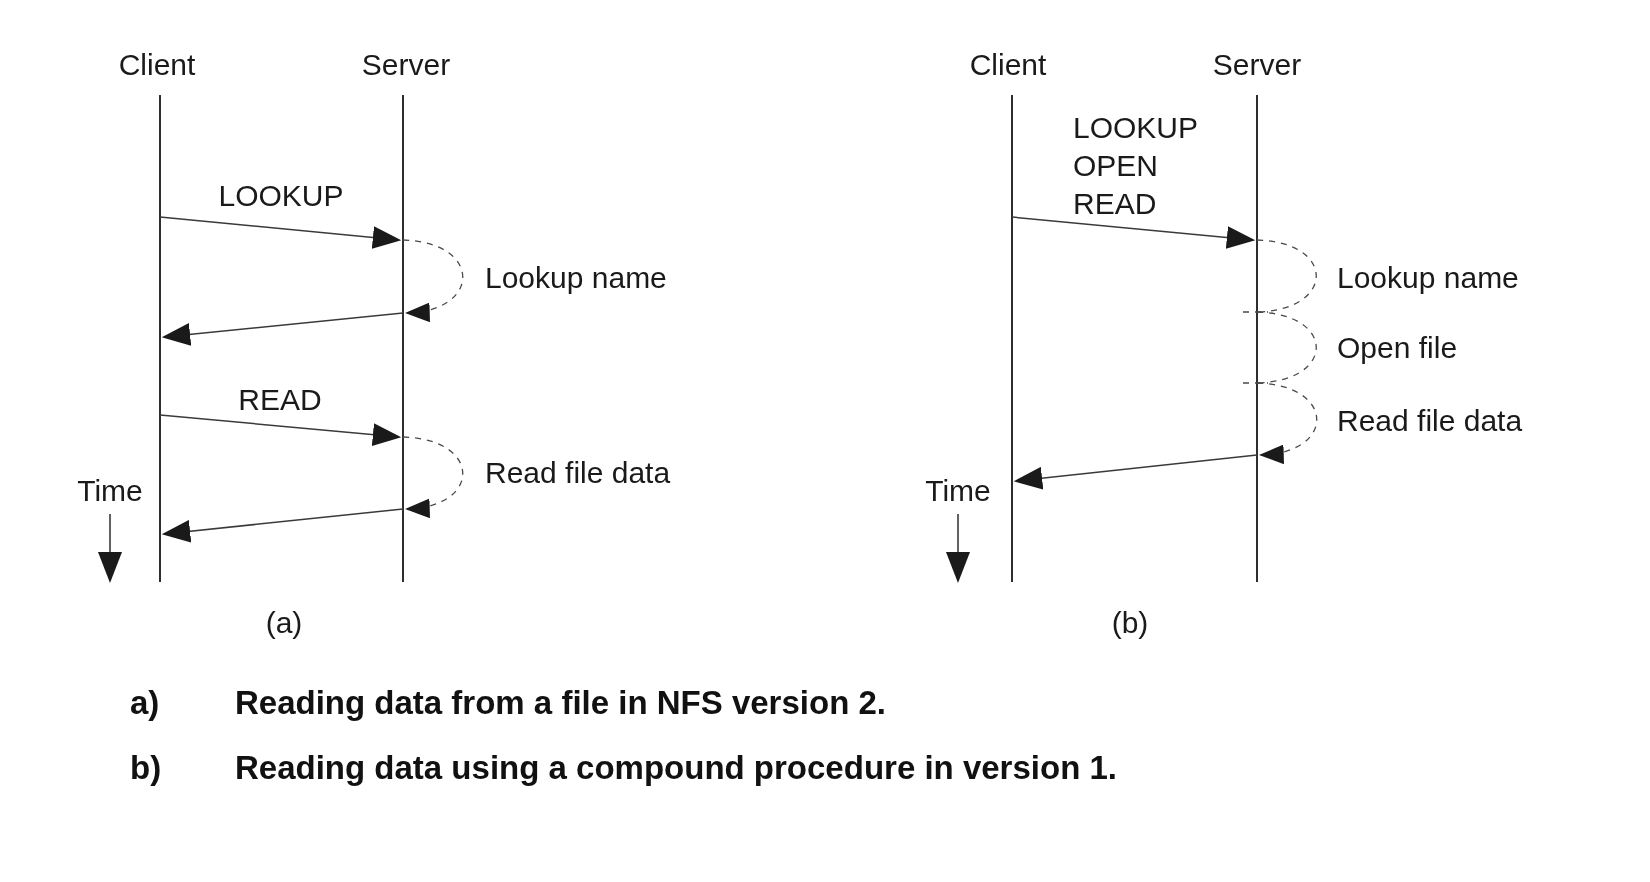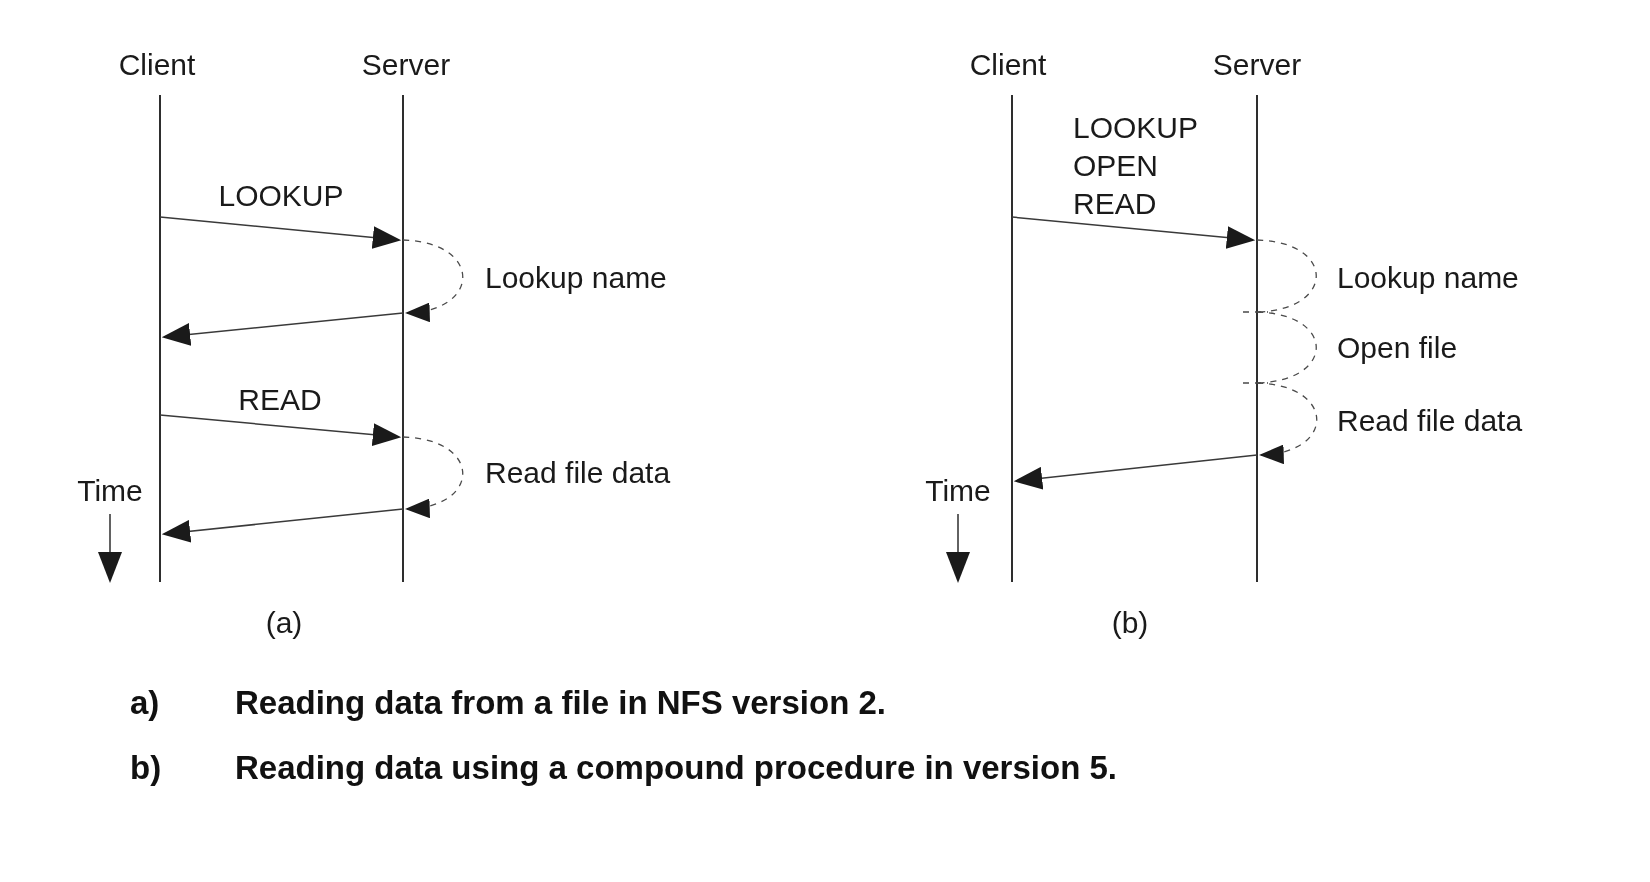--- a/index.html
+++ b/index.html
@@ -101,16 +101,16 @@
 
       <text x="1130" y="622" text-anchor="middle">(b)</text>
     </g>
   </svg>
 
   
   <div>
     <span class="caption-marker" style="left:130px; top:684px;">a)</span>
     <span class="caption-text" style="left:235px; top:684px;">Reading data from a file in NFS version 2.</span>
     <span class="caption-marker" style="left:130px; top:749px;">b)</span>
-    <span class="caption-text" style="left:235px; top:749px;">Reading data using a compound procedure in version 5.</span>
+    <span class="caption-text" style="left:235px; top:749px;">Reading data using a compound procedure in version 1.</span>
   </div>
 
 </div>
 
 </body></html>

